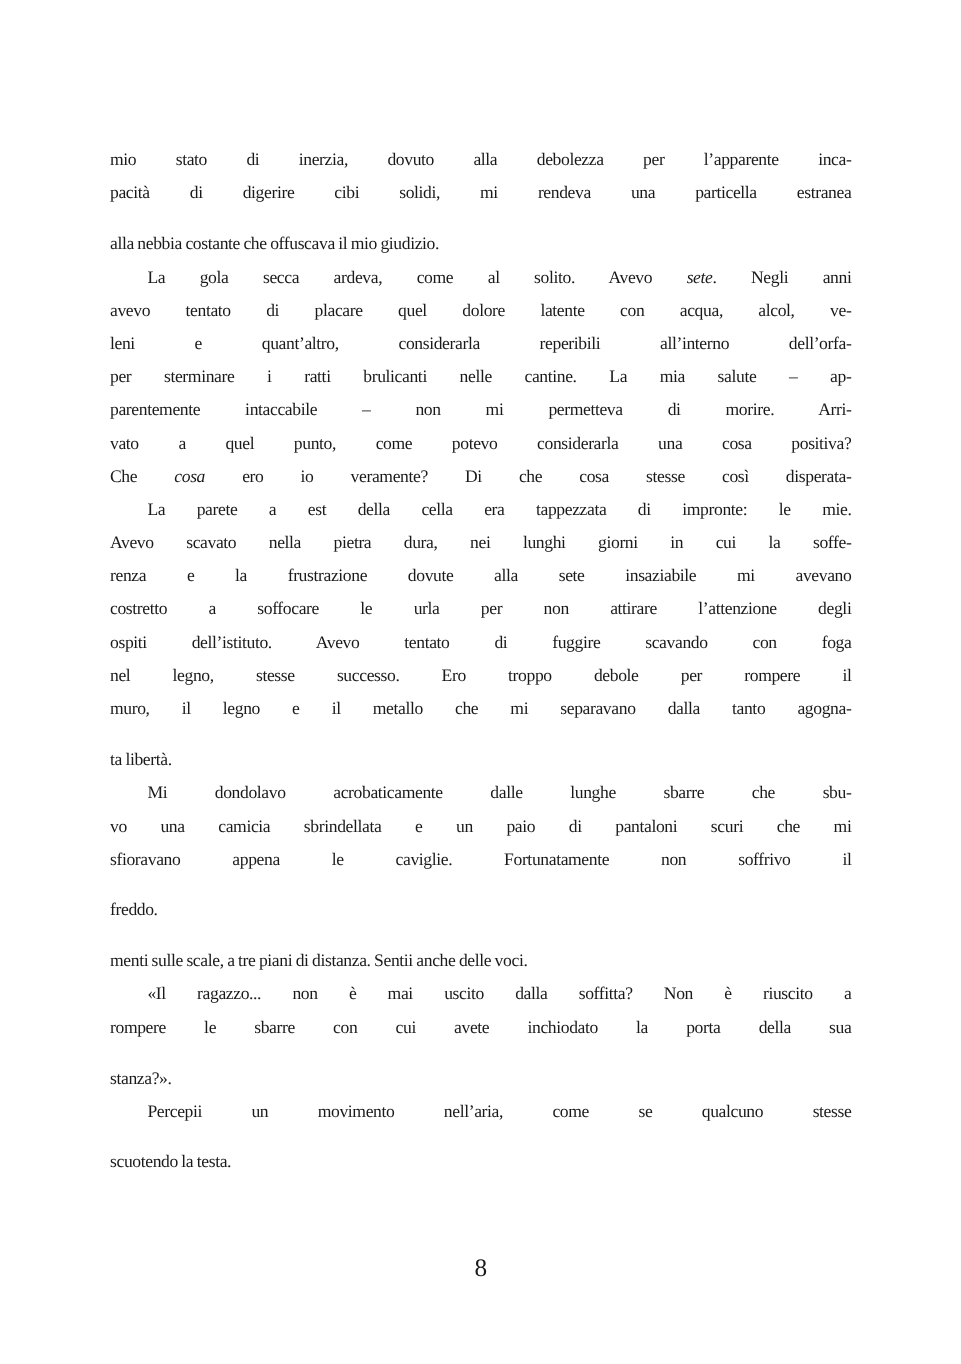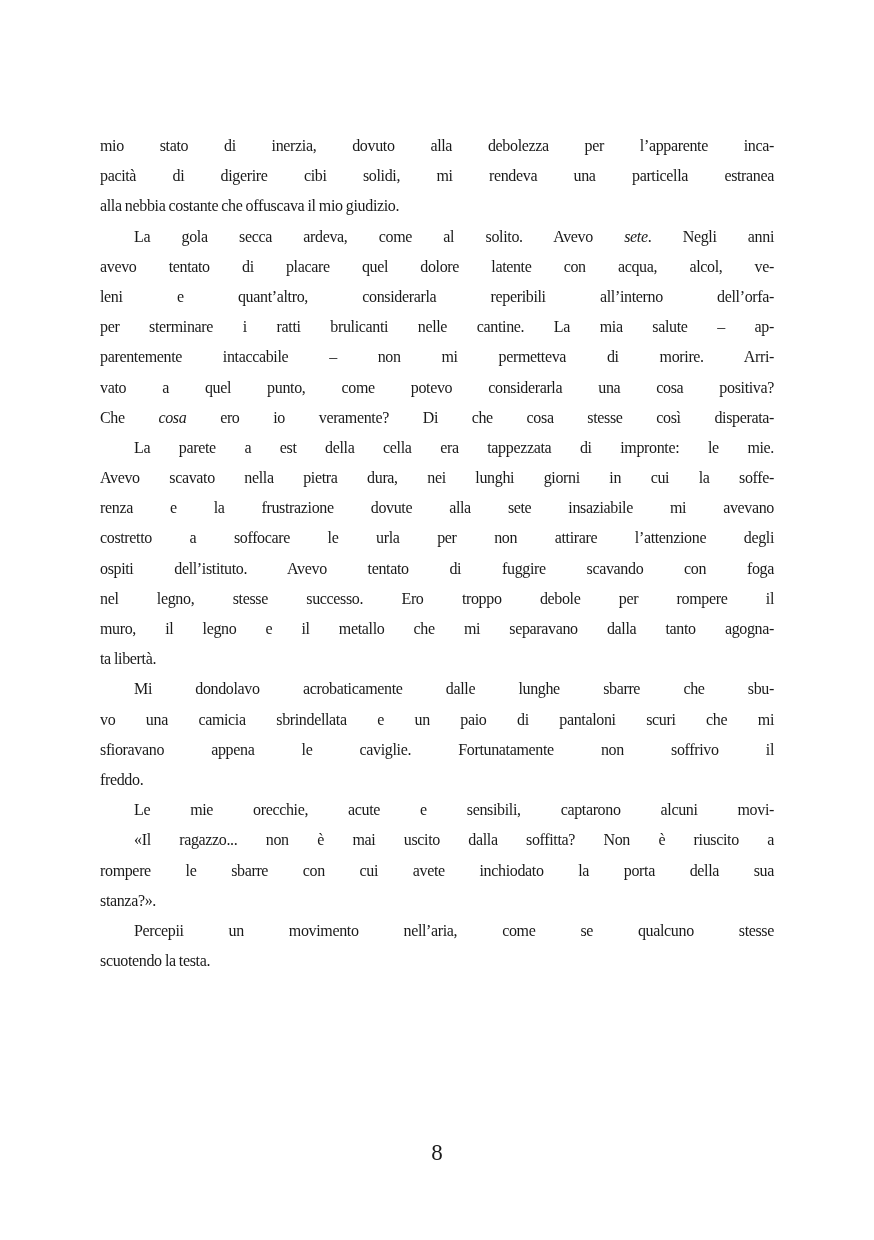--- a/index.html
+++ b/index.html
@@ -27,20 +27,21 @@
     line-height: 30.2px;
     font-size: 16px;
     white-space: nowrap;
     text-align: justify;
     text-align-last: justify;
     letter-spacing: -0.35px;
     word-spacing: -0.5px;
   }
   .line.last {
     text-align-last: left;
+    margin-top: 16px;
   }
   .line.indent {
     padding-left: 34px;
   }
   .line em {
   }
   .page-number {
     position: absolute;
     left: 0;
     width: 874px;
@@ -78,21 +79,21 @@
       <span class="line"><span>muro, il legno e il metallo che mi separavano dalla tanto agogna-</span></span>
       <span class="line last"><span>ta libertà.</span></span>
     </div>
     <div>
       <span class="line indent"><span>Mi dondolavo acrobaticamente dalle lunghe sbarre che sbu-</span></span>
       <span class="line"><span>vo una camicia sbrindellata e un paio di pantaloni scuri che mi</span></span>
       <span class="line"><span>sfioravano appena le caviglie. Fortunatamente non soffrivo il</span></span>
       <span class="line last"><span>freddo.</span></span>
     </div>
     <div>
-      <span class="line indent"><span>Le mie orecchie, acute e sensibili, captarono alcuni movi-</span></span>
+      <span class="line last"><span>menti sulle scale, a tre piani di distanza. Sentii anche delle voci.</span></span>
     </div>
     <div>
       <span class="line indent"><span>«Il ragazzo... non è mai uscito dalla soffitta? Non è riuscito a</span></span>
       <span class="line"><span>rompere le sbarre con cui avete inchiodato la porta della sua</span></span>
       <span class="line last"><span>stanza?».</span></span>
     </div>
     <div>
       <span class="line indent"><span>Percepii un movimento nell’aria, come se qualcuno stesse</span></span>
       <span class="line last"><span>scuotendo la testa.</span></span>
     </div>

